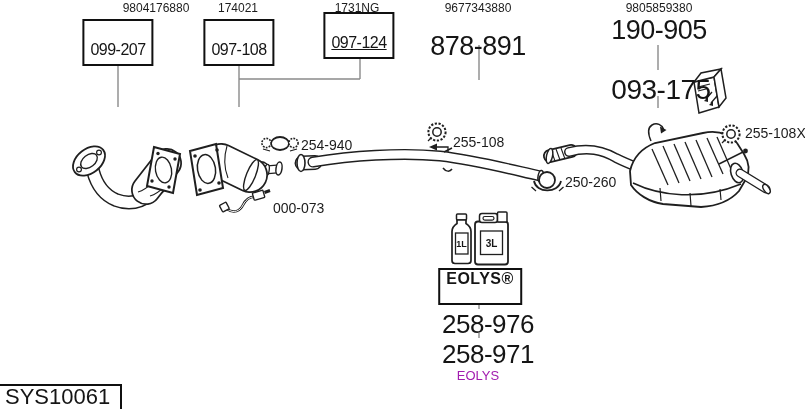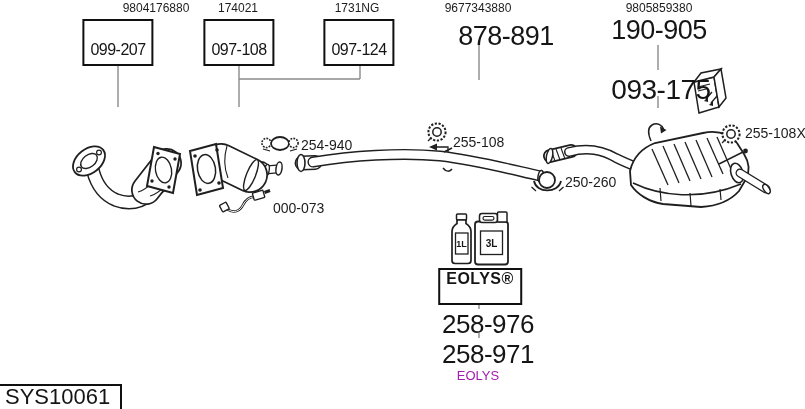--- a/index.html
+++ b/index.html
@@ -194,23 +194,23 @@
   </svg>
 
   <div class="txt oem center" style="left:124px;top:1px;margin-left:32px;">9804176880</div>
   <div class="txt oem center" style="left:238px;top:1px;">174021</div>
   <div class="txt oem center" style="left:357px;top:1px;">1731NG</div>
   <div class="txt oem center" style="left:478px;top:1px;">9677343880</div>
   <div class="txt oem center" style="left:659px;top:1px;">9805859380</div>
 
   <div class="txt part-box center" style="left:118px;top:19px;">099-207</div>
   <div class="txt part-box center" style="left:239px;top:19px;">097-108</div>
-  <div class="txt part-box center" style="left:359px;top:19px;">097-124</div>
-
-  <div class="txt part-plain center" style="left:478px;top:21px;margin-left:28px;">878-891</div>
+  <div class="txt part-box center" style="left:359px;top:12px;text-decoration:underline;">097-124</div>
+
+  <div class="txt part-plain center" style="left:478px;top:31px;">878-891</div>
   <div class="txt part-plain center" style="left:659px;top:15px;">190-905</div>
   <div class="txt part-sub center" style="left:661px;top:74px;">093-175</div>
 
   <div class="txt callout" style="left:301px;top:137px;">254-940</div>
   <div class="txt callout" style="left:453px;top:134px;">255-108</div>
   <div class="txt callout" style="left:273px;top:200px;">000-073</div>
   <div class="txt callout" style="left:565px;top:174px;">250-260</div>
   <div class="txt callout" style="left:745px;top:125px;">255-108X2</div>
 
   <div class="txt eolys-box center" style="left:480px;top:268px;">EOLYS®</div>

